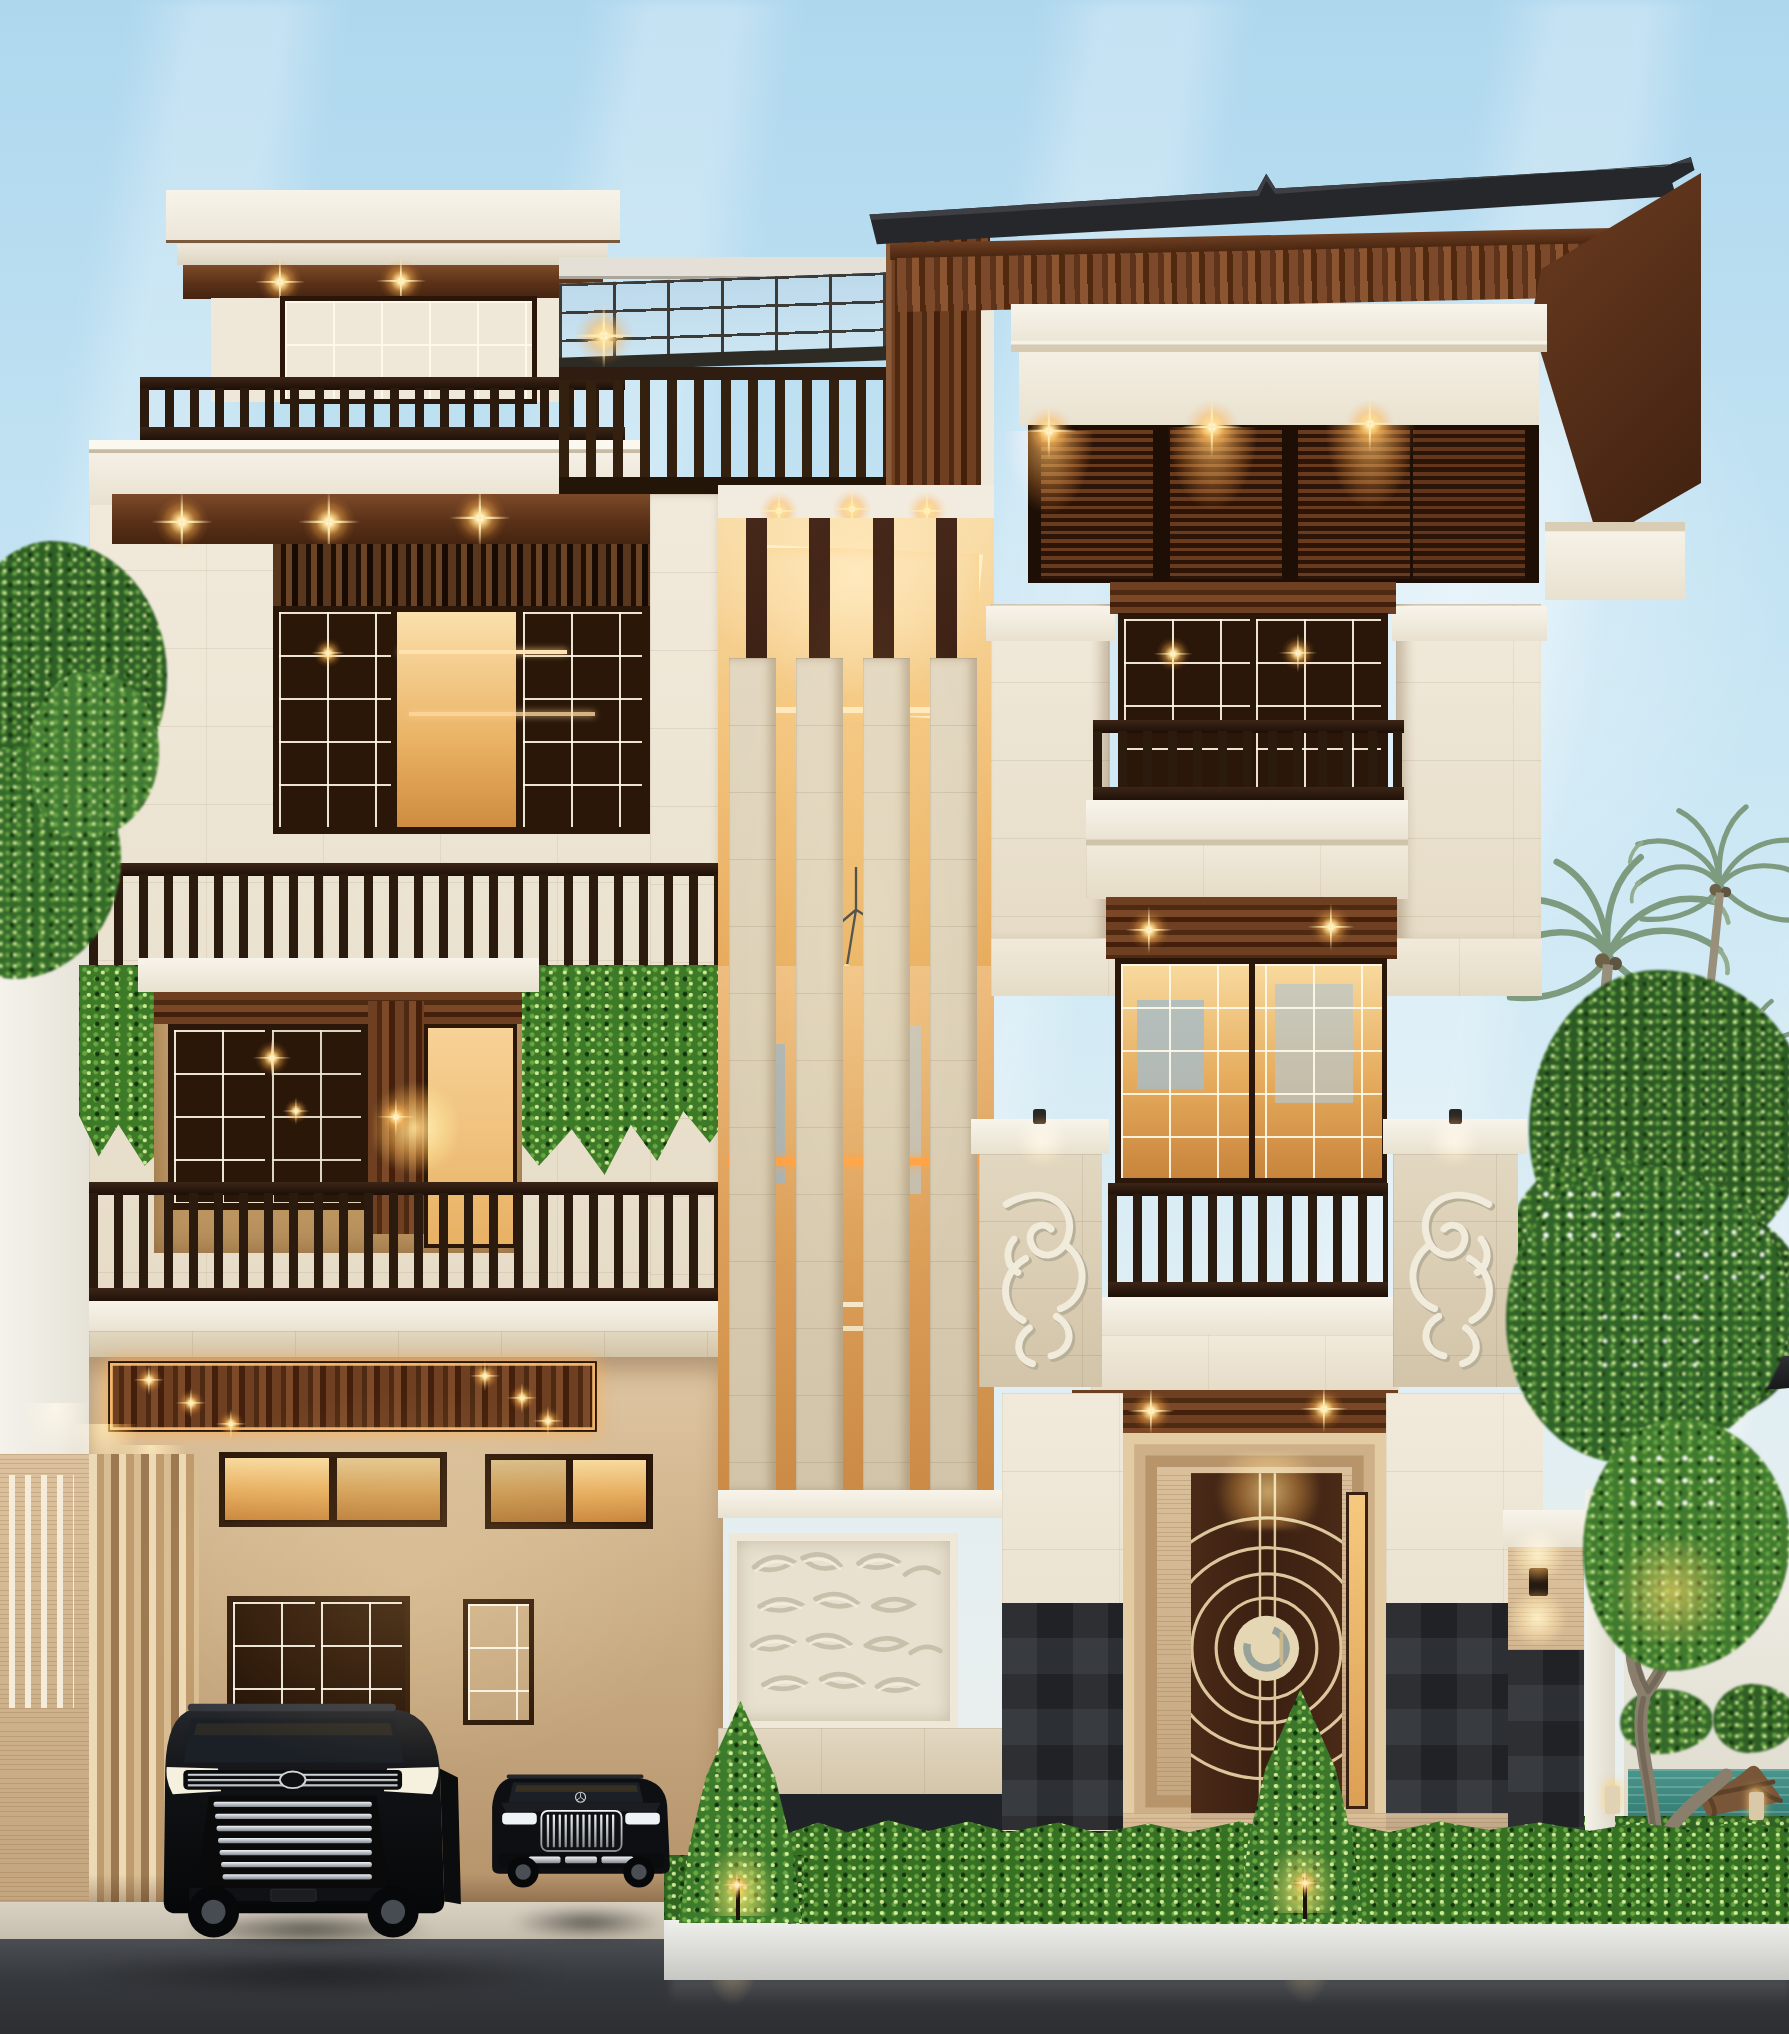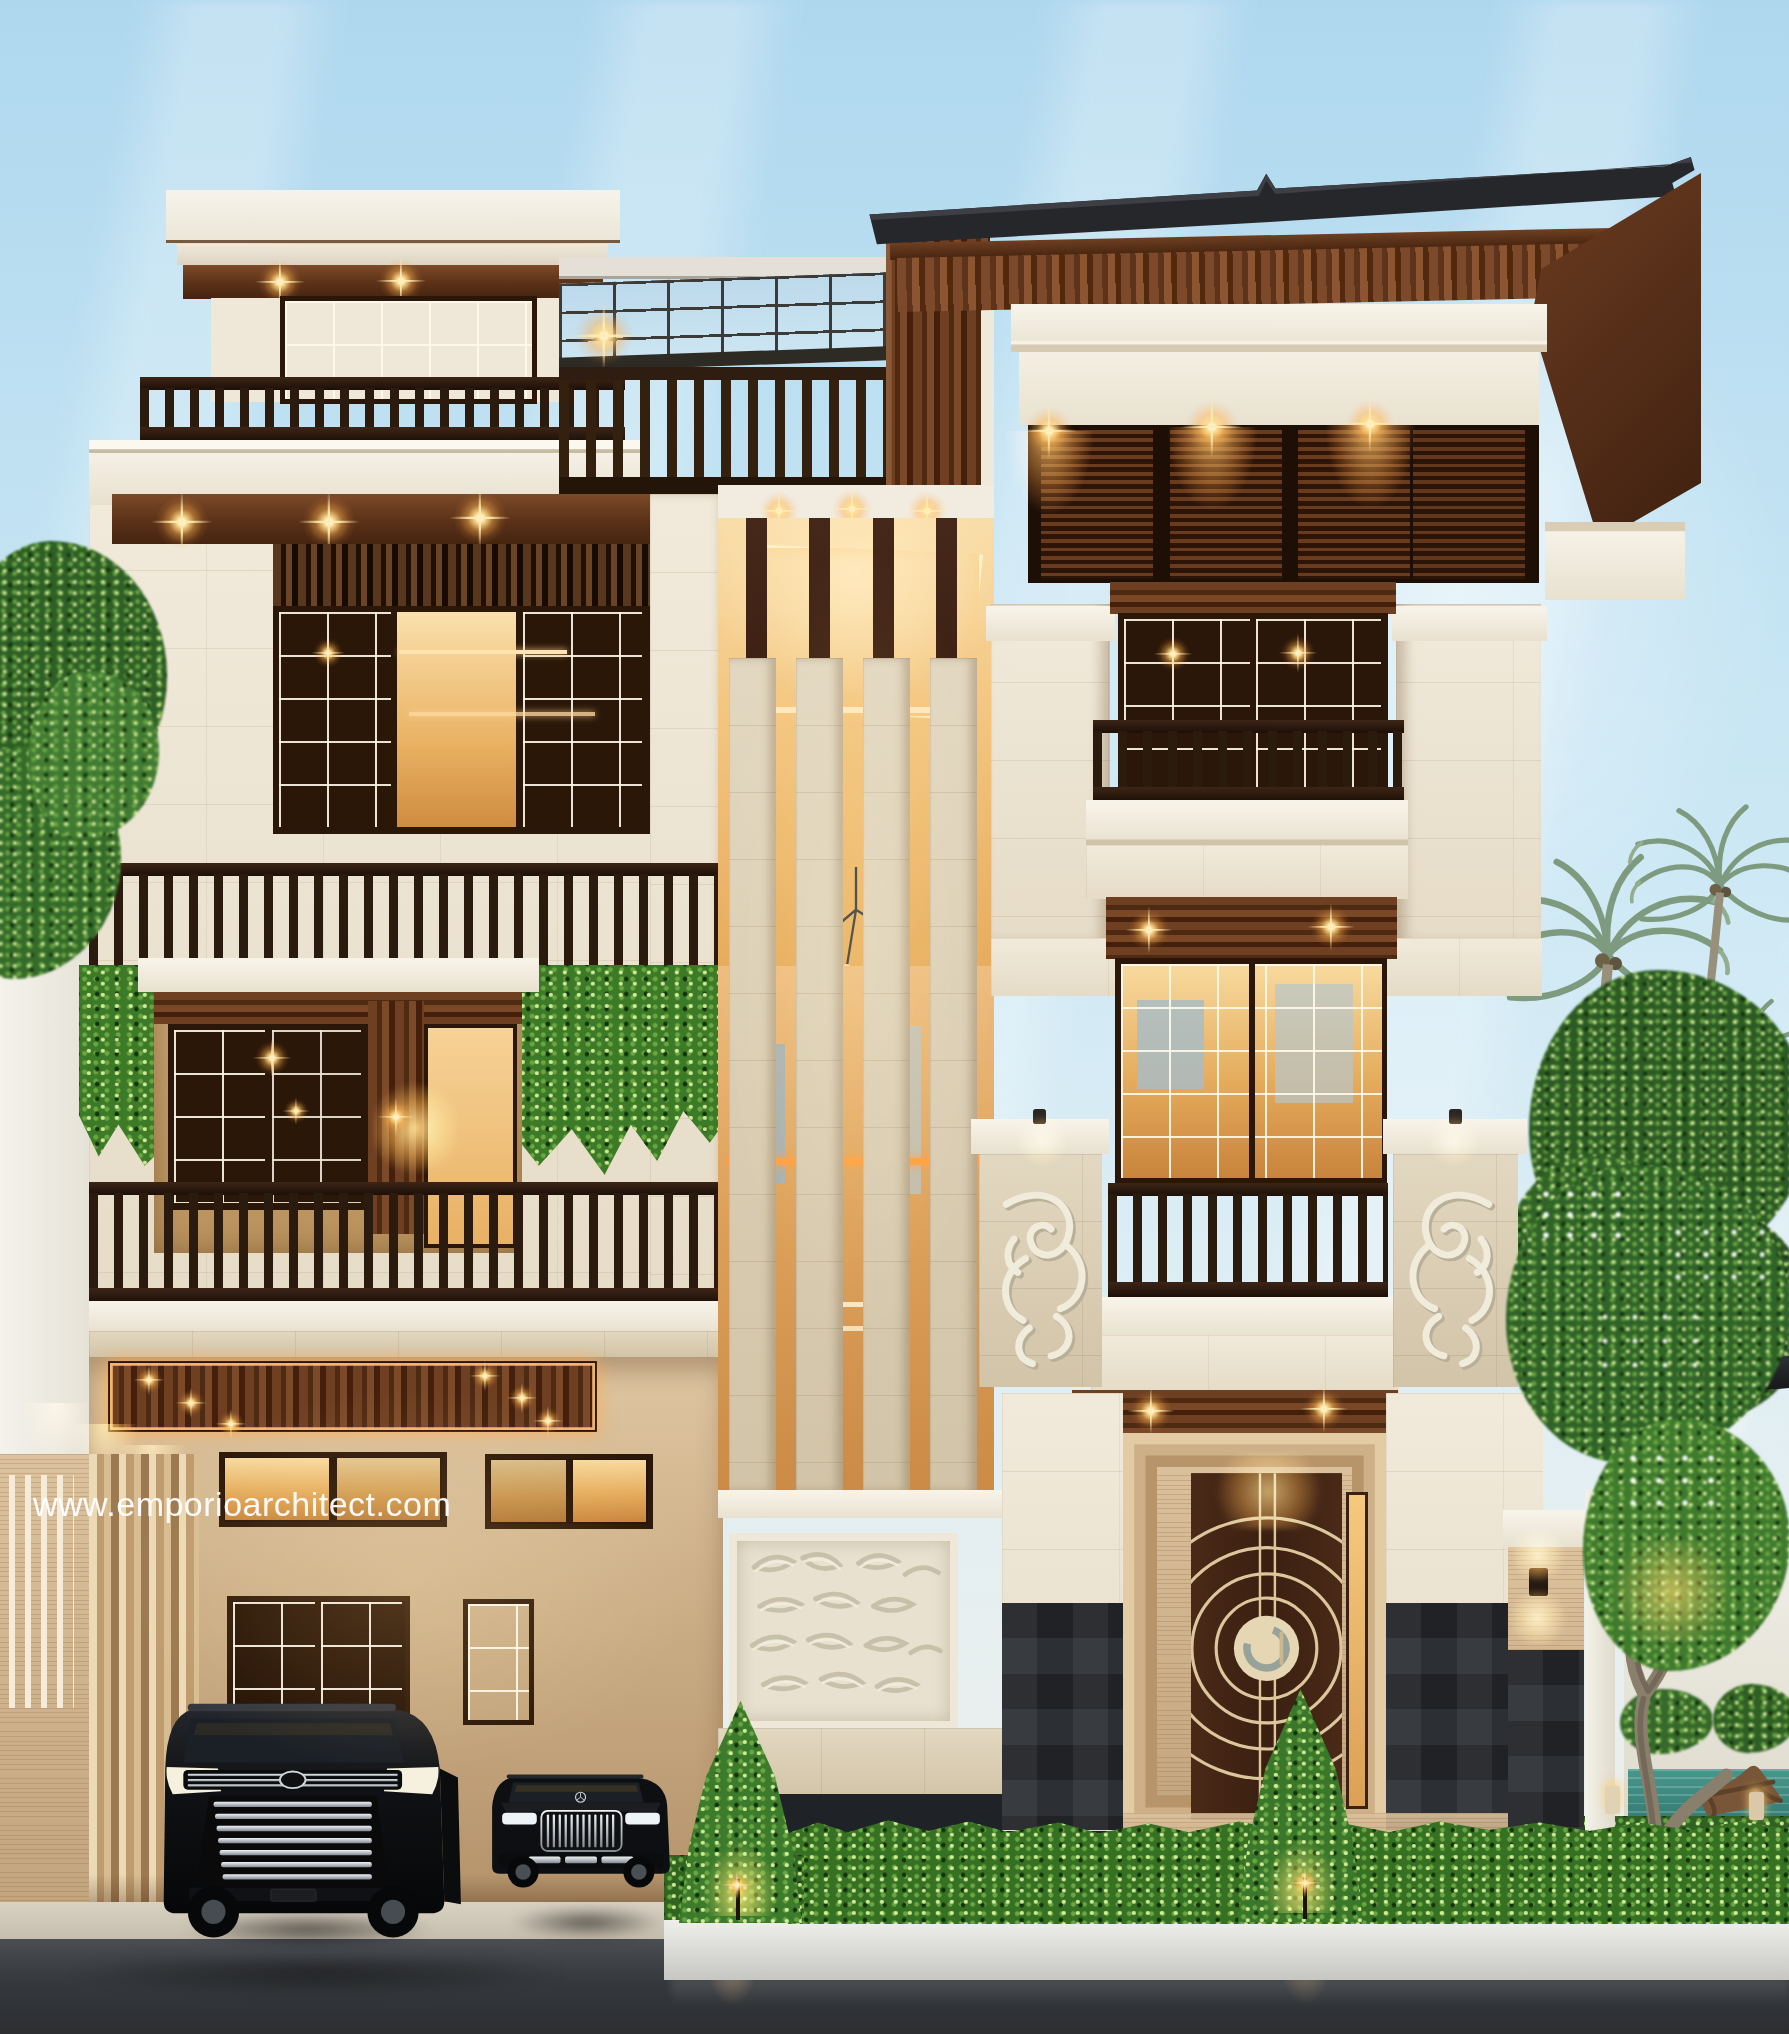--- a/index.html
+++ b/index.html
@@ -530,16 +530,15 @@
       <rect x="260" y="230" width="70" height="15" rx="4" fill="url(#chrome)"></rect>
     <circle cx="88" cy="264" r="34" fill="#070809"></circle>
       <circle cx="88" cy="264" r="17" fill="#4a4f55"></circle>
     <circle cx="342" cy="264" r="34" fill="#070809"></circle>
       <circle cx="342" cy="264" r="17" fill="#4a4f55"></circle>
   </svg>
 
   <div class="a glow" style="left:653px;top:466px;width:410px;height:1072px;background:radial-gradient(45% 50% at 50% 45%,rgba(255,190,100,.22),transparent 75%)"></div>
   <div class="a glow" style="left:84px;top:1380px;width:653px;height:447px;background:radial-gradient(55% 55% at 50% 45%,rgba(255,190,110,.22),transparent 78%)"></div>
 
-  <div class="a wm" style="left:33px;top:1485px">www.emporioarchitect.com</div>
 
 </div>
 
 
 </body></html>

